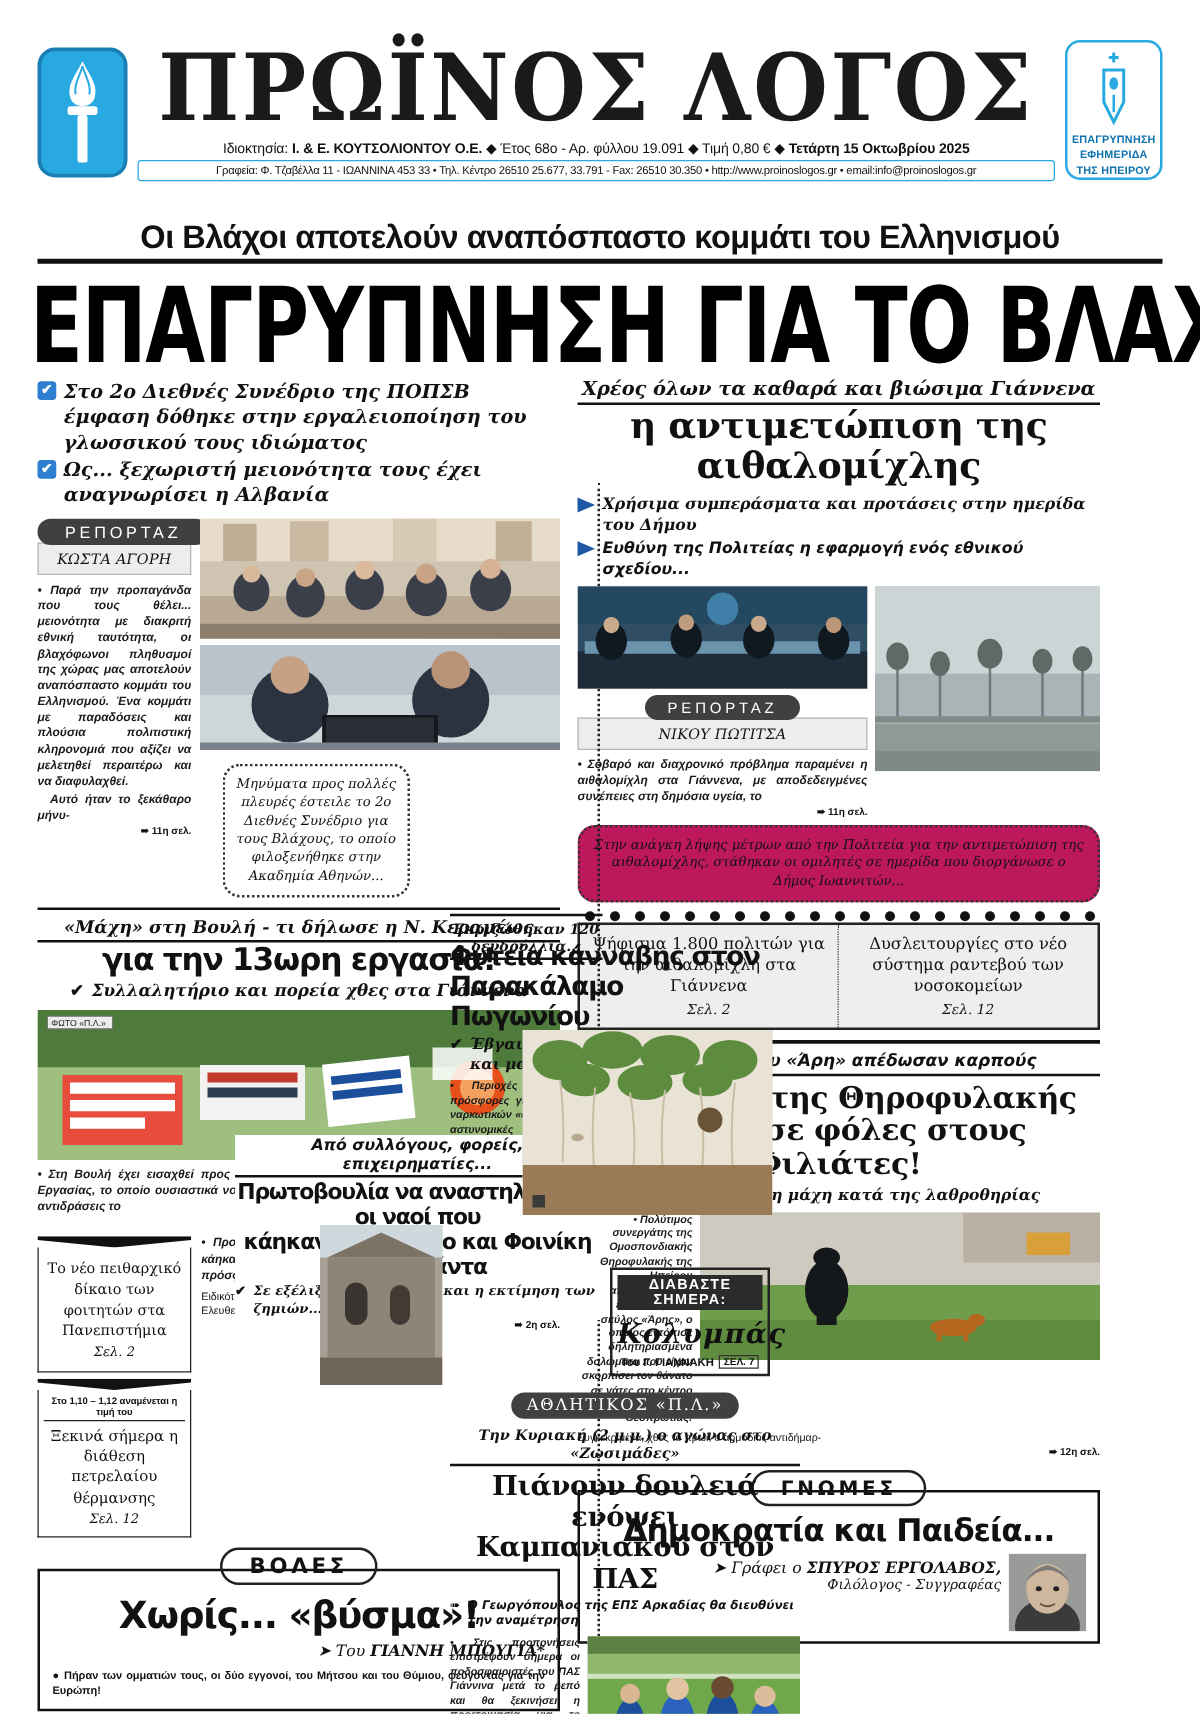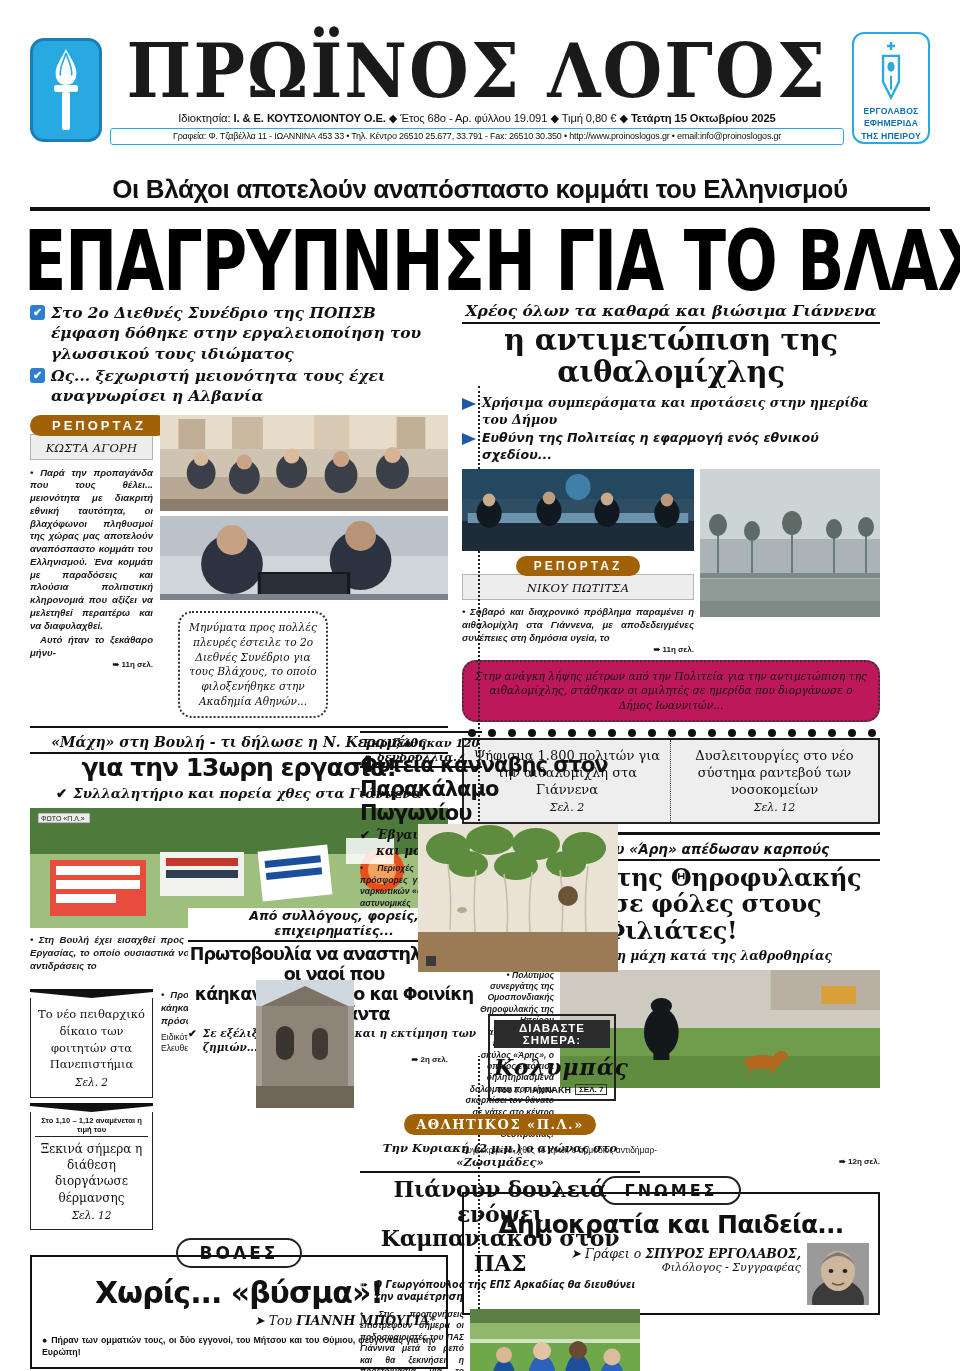--- a/index.html
+++ b/index.html
@@ -136,24 +136,24 @@
   }
   .flagmark {
     flex: 0 0 auto; width: 0; height: 0; margin-top: 3px;
     border-left: 14px solid #1f58a6;
     border-top: 6px solid transparent;
     border-bottom: 6px solid transparent;
   }
 
   .pill {
     display: inline-block;
-    background: #a16207; color: #fff;
+    background: #404040; color: #fff;
     border-radius: 14px;
     padding: 3px 22px;
-    font-size: 13px; font-weight: bold; letter-spacing: 3px;
+    font-size: 13px; font-weight: normal; letter-spacing: 3px;
   }
   .pill-outline {
     display: inline-block;
     border: 2px solid #222; border-radius: 16px;
     padding: 3px 22px;
     font-size: 17px; font-weight: bold; letter-spacing: 3px;
     font-family: "DejaVu Sans", sans-serif;
   }
   .reportaz-name {
     font-family: "DejaVu Serif", serif; font-style: italic;
@@ -284,21 +284,21 @@
     <div class="daily-badge">
       <svg class="pen-nib" width="30" height="62" viewBox="0 0 30 62">
         <g fill="none" stroke="#29a9e1" stroke-width="2.4">
           <path d="M15 2 v8 M11 6 h8"></path>
           <path d="M7 16 h16 v26 l-8 16 l-8 -16 z"></path>
         </g>
         <ellipse cx="15" cy="27" rx="3.6" ry="5" fill="#29a9e1"></ellipse>
         <path d="M15 36 v14" stroke="#29a9e1" stroke-width="2"></path>
       </svg>
       <div class="lines">
-        <div>ΕΡΓΟΛΑΒΟΣ</div>
+        <div>ΕΠΑΓΡΥΠΝΗΣΗ</div>
         <div>ΕΦΗΜΕΡΙΔΑ</div>
         <div>ΤΗΣ ΗΠΕΙΡΟΥ</div>
       </div>
     </div>
   </div>
 
   <div class="kicker-wrap">
     <div class="kicker">Οι Βλάχοι αποτελούν αναπόσπαστο κομμάτι του Ελληνισμού</div>
   </div>
 
@@ -432,21 +432,21 @@
             <div class="t" style="font-family:'DejaVu Serif',serif;font-size:11.5px;line-height:1.45;">Το νέο πειθαρχικό δίκαιο των φοιτητών στα Πανεπιστήμια</div>
             <div class="pg" style="font-family:'DejaVu Serif',serif;font-style:italic;font-size:10.5px;margin-top:3px;">Σελ. 2</div>
           </div>
 
           <svg class="chev-rule" style="margin-top:5px;" viewBox="0 0 123 9" preserveAspectRatio="none">
             <polygon points="0,0 123,0 123,3 61.5,9 0,3" fill="#111"></polygon>
           </svg>
           <div style="border:1.5px solid #222;border-top:none;text-align:center;padding:4px 4px 8px;">
             <div style="font-size:7.6px;font-weight:bold;border-bottom:1px solid #222;padding-bottom:2px;">Στο 1,10 – 1,12 αναμένεται η τιμή του</div>
             <div style="font-family:'DejaVu Serif',serif;font-size:12px;margin-top:4px;line-height:1.35;">Ξεκινά σήμερα η διάθεση</div>
-            <div style="font-family:'DejaVu Serif',serif;font-size:12px;line-height:1.35;">διοργάνωσε θέρμανσης</div>
+            <div style="font-family:'DejaVu Serif',serif;font-size:12px;line-height:1.35;">πετρελαίου θέρμανσης</div>
             <div style="font-family:'DejaVu Serif',serif;font-style:italic;font-size:10.5px;margin-top:3px;">Σελ. 12</div>
           </div>
         </div>
 
         <div style="flex:1 1 auto;">
           <div class="bodytext">• Προσπάθεια γίνεται να αναστηλωθούν οι τρεις ναοί που κάηκαν σε Δέλβινο και Φοινίκη Αγίων Σαράντα κατά τις πρόσφατες πυρκαγιές του καλοκαιριού.</div>
           <div class="bodytext-plain" style="margin-top:4px;font-size:8.6px;">Ειδικότερα υπέστησαν μεγάλες ζημιές οι ναοί του αγίου Αθανασίου στο Ελευθεροχώρι της Δήμου Δελβίνου, του αγίου Δημητρίου στη Ξένιτσα του</div>
           <div class="jump" style="text-align:right;">2η σελ.</div>
         </div>
       </div>

